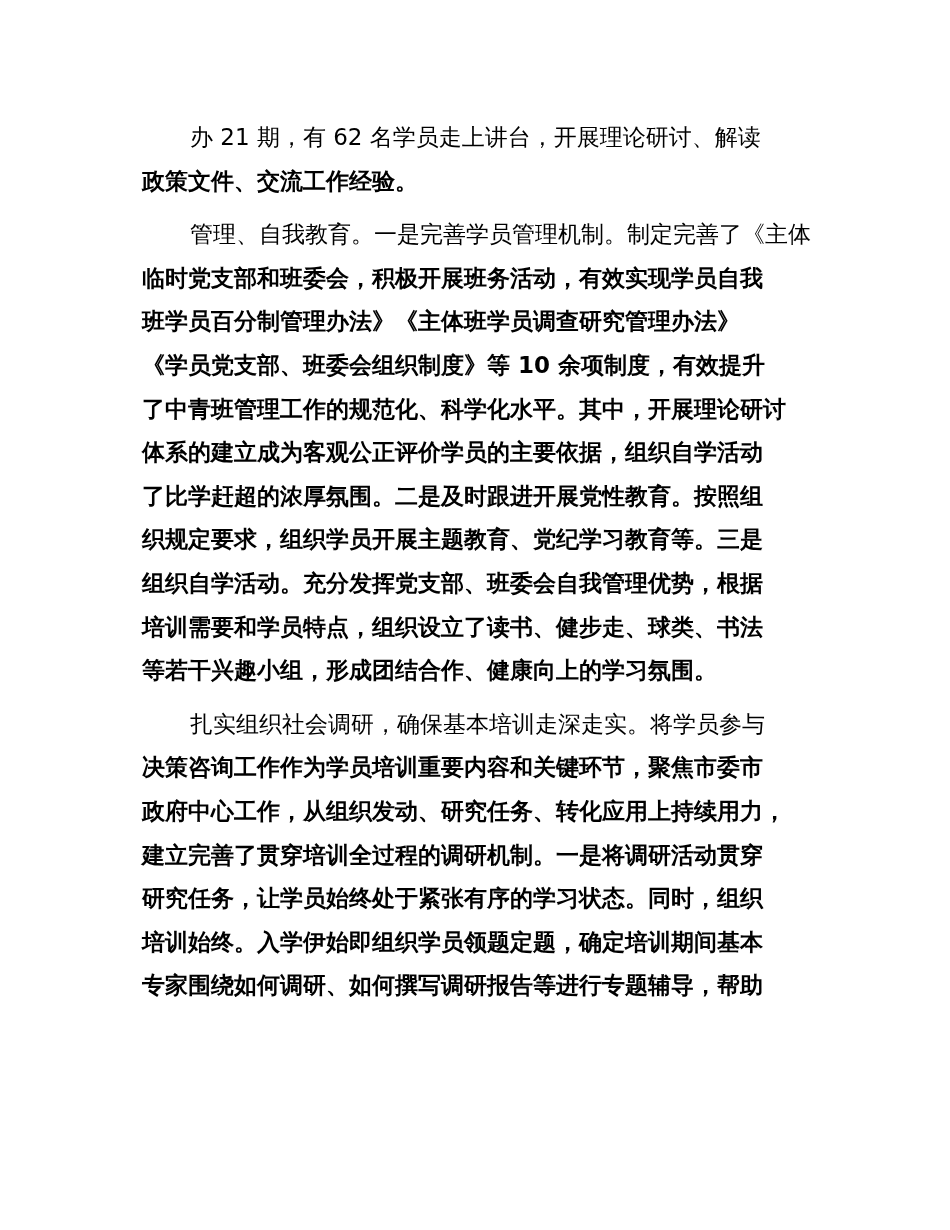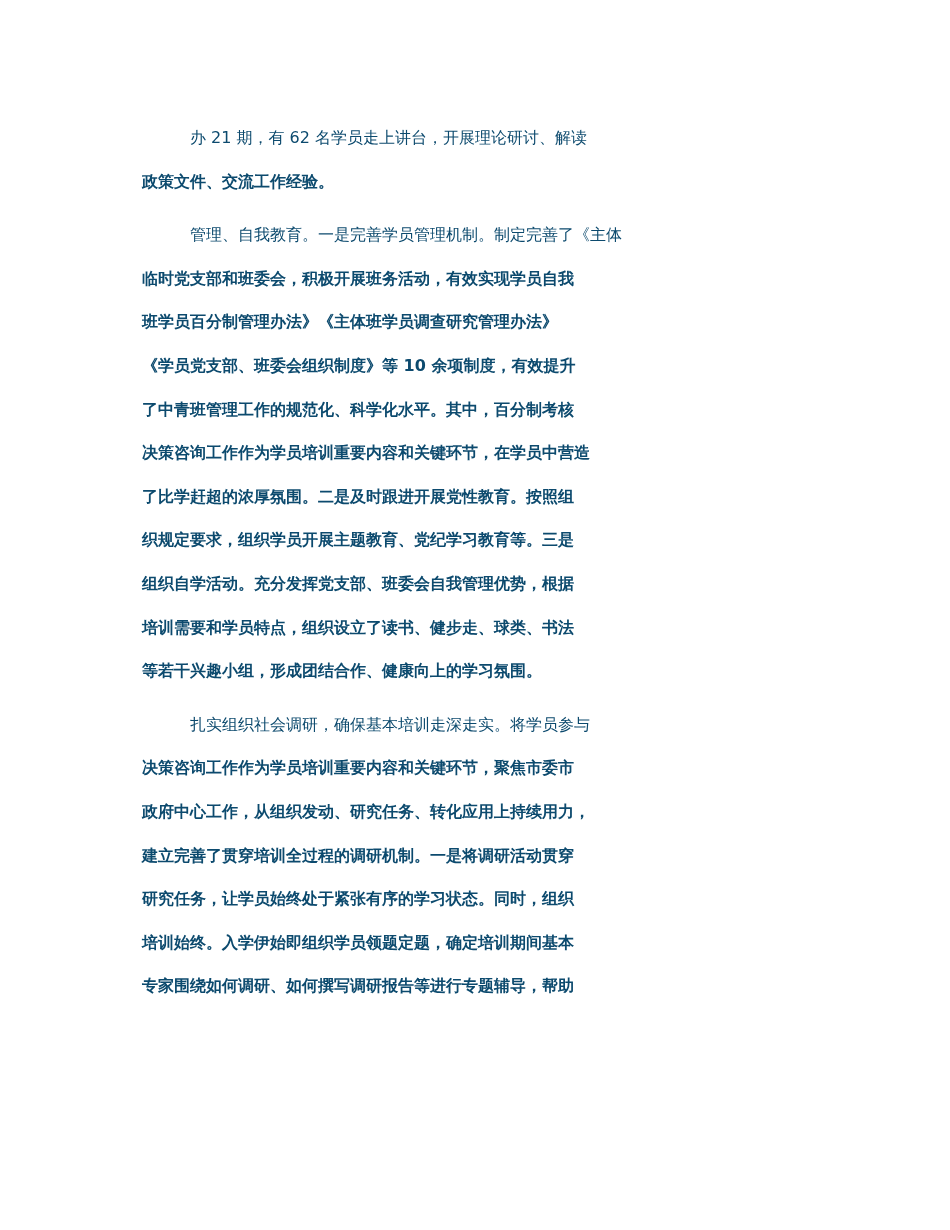--- a/index.html
+++ b/index.html
@@ -1,40 +1,40 @@
 <!DOCTYPE html>
 <html><head>
 <meta charset="utf-8">
 <style>
   html, body { margin: 0; padding: 0; background: #ffffff; }
   body { width: 950px; height: 1230px; position: relative; overflow: hidden; }
   .page {
     position: absolute; left: 142px; top: 116px; width: 668px;
     font-family: "DejaVu Sans", sans-serif;
-    font-size: 16px; line-height: 43.6px; color: #0c4a6e;
+    font-size: 23px; line-height: 43.6px; color: #000000;
   }
   .para { margin: 0 0 10px 0; text-indent: 48px; text-align: justify; white-space: normal; }
   .line { display: block; white-space: nowrap; }
   .para .line:not(:first-child) { text-indent: 0; margin-left: -48px; padding-left: 48px; font-weight: bold; }
 </style>
 </head>
 <body>
 
 <div class="page">
   <div class="para">
     <span class="line">办 21 期，有 62 名学员走上讲台，开展理论研讨、解读</span>
     <span class="line">政策文件、交流工作经验。</span>
   </div>
   <div class="para">
     <span class="line">管理、自我教育。一是完善学员管理机制。制定完善了《主体</span>
     <span class="line">临时党支部和班委会，积极开展班务活动，有效实现学员自我</span>
     <span class="line">班学员百分制管理办法》《主体班学员调查研究管理办法》</span>
     <span class="line">《学员党支部、班委会组织制度》等 10 余项制度，有效提升</span>
-    <span class="line">了中青班管理工作的规范化、科学化水平。其中，百分制考核</span>
-    <span class="line">决策咨询工作作为学员培训重要内容和关键环节，在学员中营造</span>
+    <span class="line">了中青班管理工作的规范化、科学化水平。其中，开展理论研讨</span>
+    <span class="line">体系的建立成为客观公正评价学员的主要依据，组织自学活动</span>
     <span class="line">了比学赶超的浓厚氛围。二是及时跟进开展党性教育。按照组</span>
     <span class="line">织规定要求，组织学员开展主题教育、党纪学习教育等。三是</span>
     <span class="line">组织自学活动。充分发挥党支部、班委会自我管理优势，根据</span>
     <span class="line">培训需要和学员特点，组织设立了读书、健步走、球类、书法</span>
     <span class="line">等若干兴趣小组，形成团结合作、健康向上的学习氛围。</span>
   </div>
   <div class="para">
     <span class="line">扎实组织社会调研，确保基本培训走深走实。将学员参与</span>
     <span class="line">决策咨询工作作为学员培训重要内容和关键环节，聚焦市委市</span>
     <span class="line">政府中心工作，从组织发动、研究任务、转化应用上持续用力，</span>

